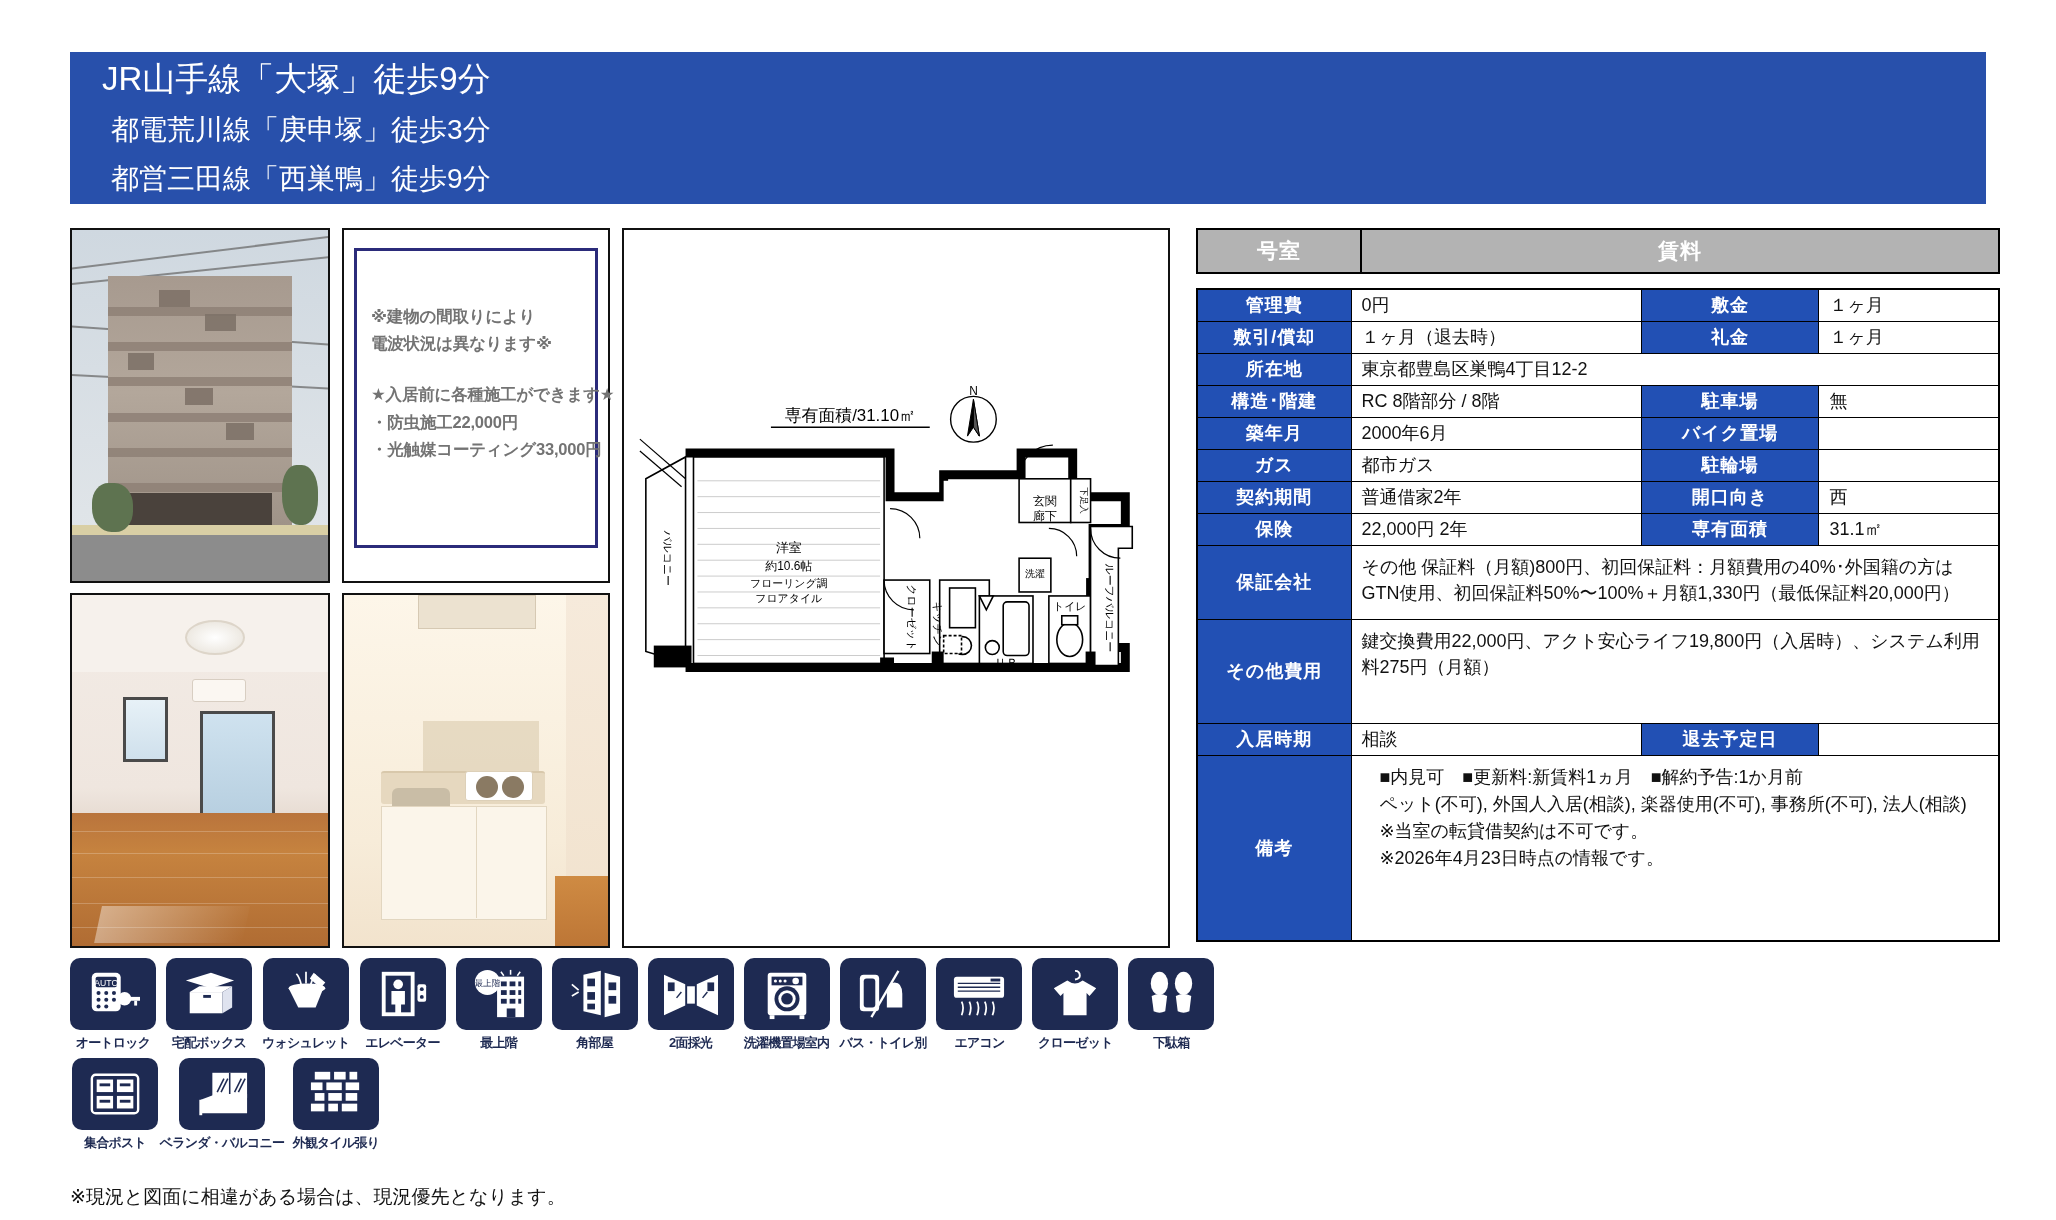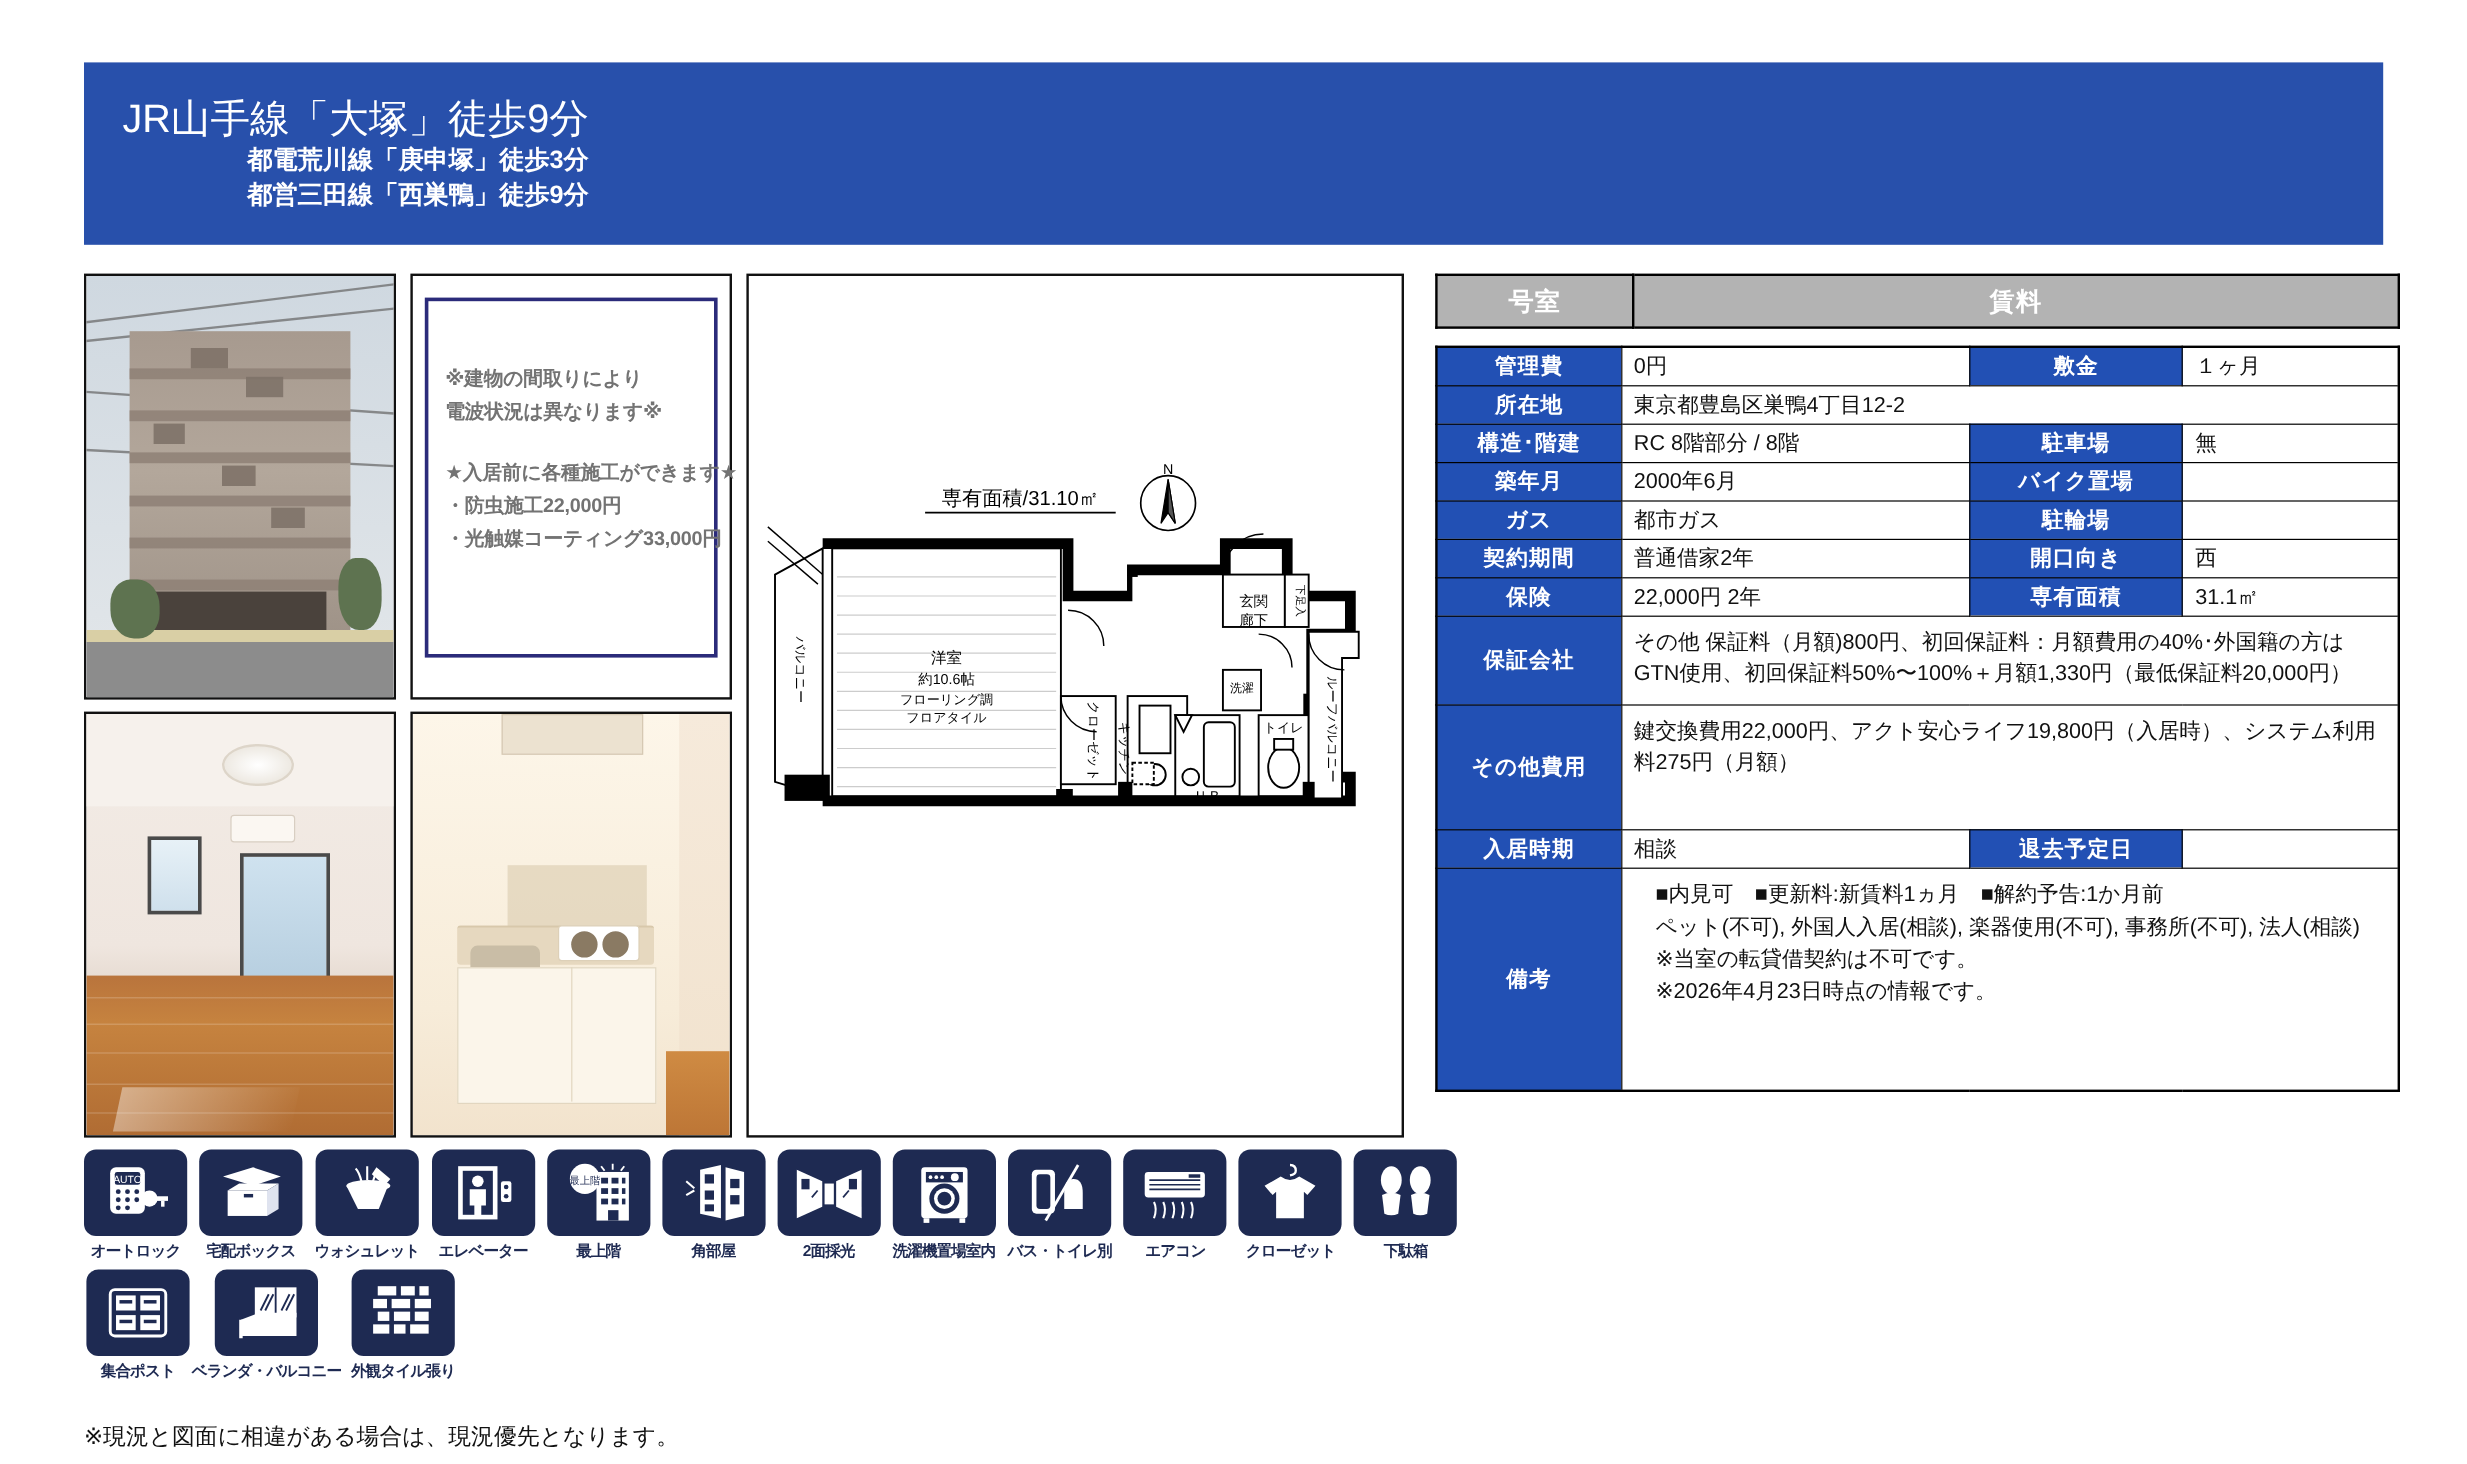--- a/index.html
+++ b/index.html
@@ -15,21 +15,21 @@
   .header{
     position:absolute;left:70px;top:52px;width:1916px;height:152px;
     background:#2850ab;display:flex;align-items:center;justify-content:space-between;
     box-sizing:border-box;padding:0 36px 0 32px;
   }
   .hdr-left{display:flex;flex-direction:column;justify-content:center;color:#fff;}
   .hdr-title{font-size:46px;font-weight:700;letter-spacing:1px;line-height:1.15;}
   .hdr-sub{font-size:23px;font-weight:400;margin-top:14px;letter-spacing:1px;}
   .hdr-right{display:flex;flex-direction:column;align-items:flex-end;color:#fff;text-align:right;}
   .acc1{font-size:33px;font-weight:500;line-height:1.22;letter-spacing:0px;}
-  .acc2{font-size:21px;font-weight:700;line-height:1.28;letter-spacing:0px;margin-top:2px;}
+  .acc2{font-size:28px;font-weight:400;line-height:1.28;letter-spacing:0px;margin-top:13px;}
 
   
   .left-zone{position:absolute;left:70px;top:228px;width:1100px;height:720px;}
 
   .photo-box{position:absolute;border:2px solid #111;background:#fff;box-sizing:border-box;overflow:hidden;}
   .ph-exterior{left:0px;top:0px;width:260px;height:355px;}
   .ph-living{left:0px;top:365px;width:260px;height:355px;}
   .ph-kitchen{left:272px;top:365px;width:268px;height:355px;}
   .note-box{position:absolute;left:272px;top:0px;width:268px;height:355px;border:2px solid #111;box-sizing:border-box;background:#fff;}
   .note-inner{position:absolute;left:10px;top:18px;width:244px;height:300px;border:3px solid #2b2b7a;box-sizing:border-box;padding:52px 12px 0 14px;}
@@ -606,20 +606,26 @@
       </colgroup>
 
       <tbody>
           <tr class="r32">
         <td class="lbl">管理費</td>
         <td class="val">0円</td>
         <td class="lbl">敷金</td>
         <td class="val">１ヶ月</td>
       </tr>
 
+      <tr class="r32">
+        <td class="lbl">敷引/償却</td>
+        <td class="val">１ヶ月（退去時）</td>
+        <td class="lbl">礼金</td>
+        <td class="val">１ヶ月</td>
+      </tr>
 
       <tr class="r32">
         <td class="lbl">所在地</td>
         <td class="val" colspan="3">東京都豊島区巣鴨4丁目12-2</td>
       </tr>
 
       <tr class="r32">
         <td class="lbl">構造･階建</td>
         <td class="val">RC 8階部分 / 8階</td>
         <td class="lbl">駐車場</td>

